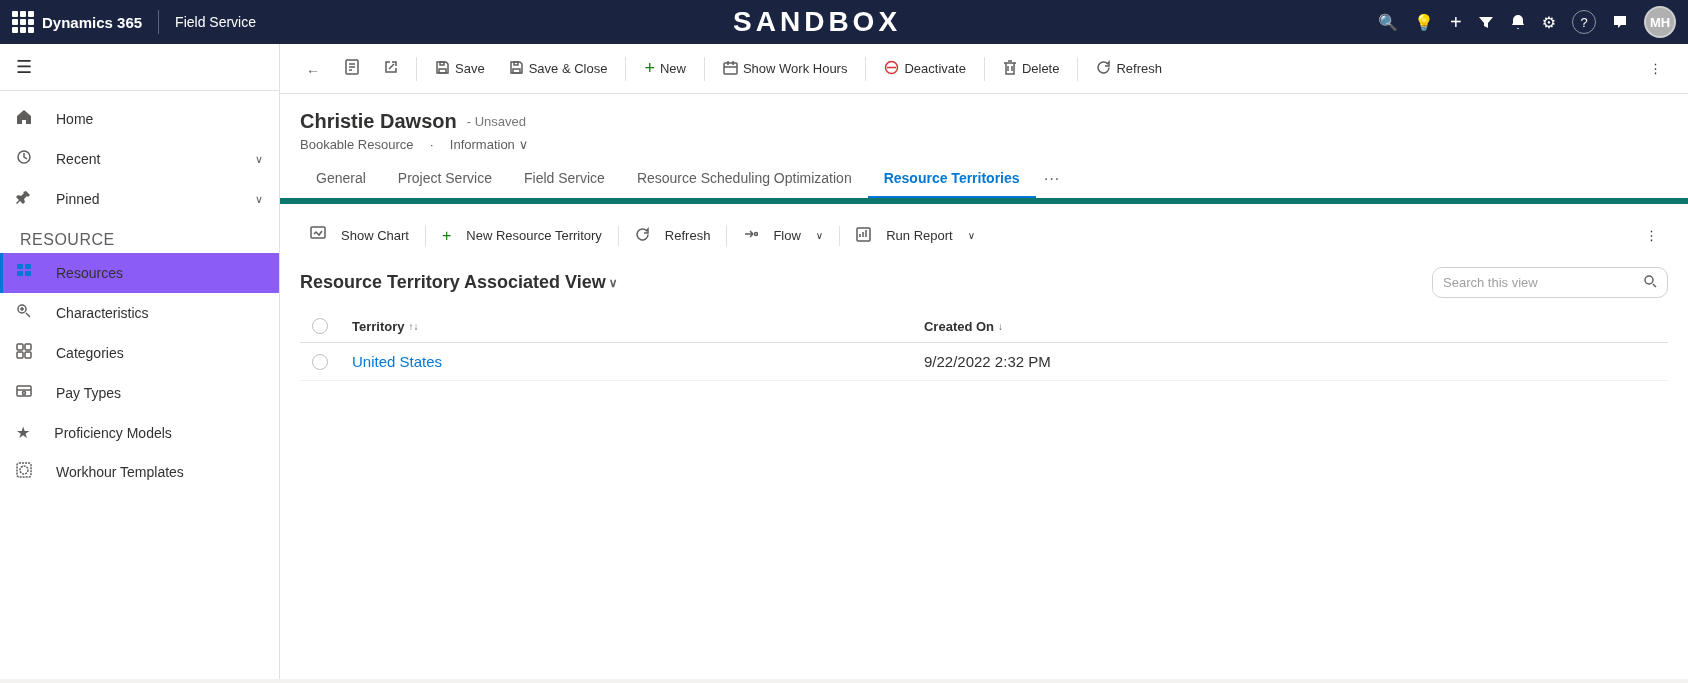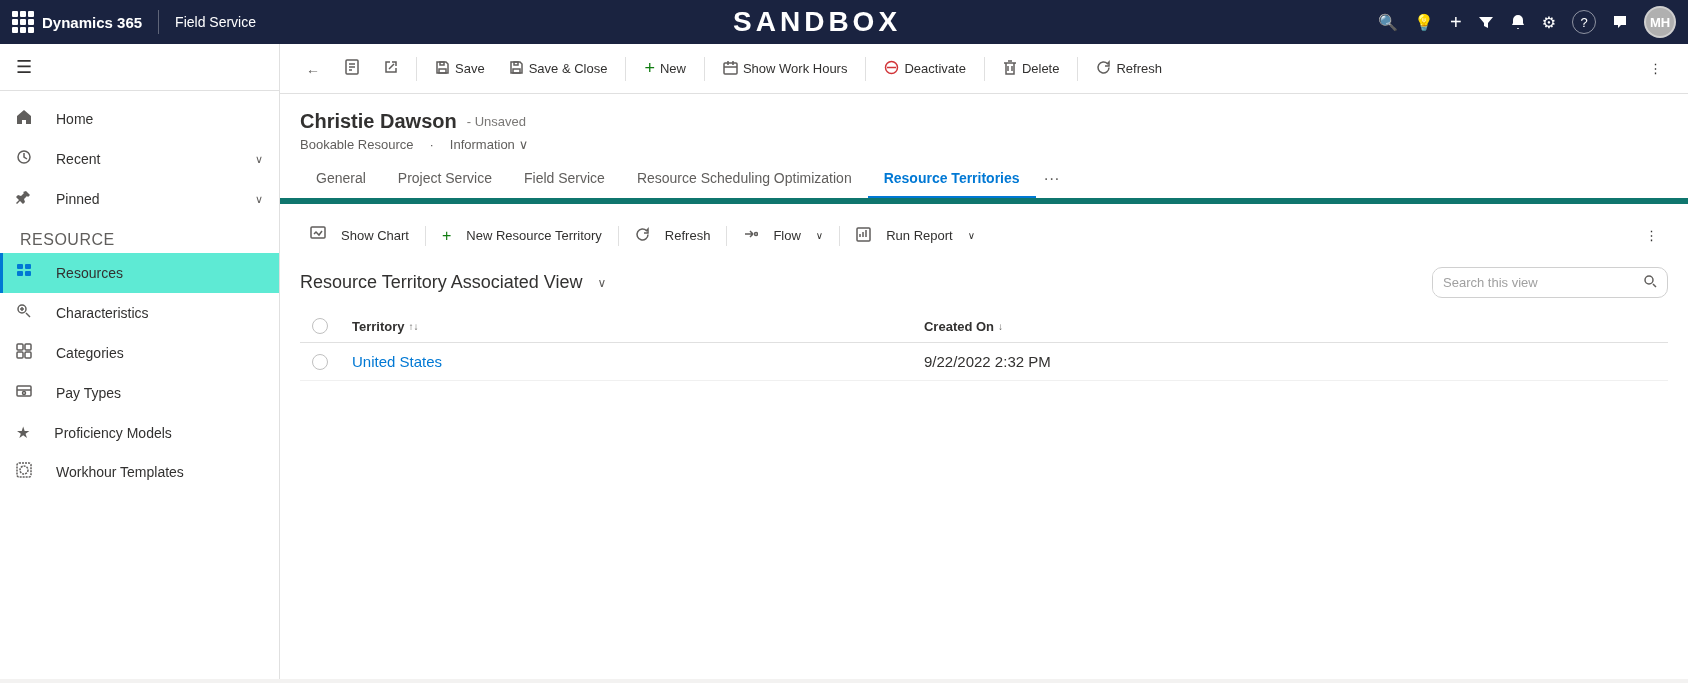--- a/index.html
+++ b/index.html
@@ -28,21 +28,21 @@
 
     
     .main-layout { display: flex; height: calc(683px - 48px); }
 
     
     .sidebar { width: 280px; background: white; border-right: 1px solid #e0e0e0; display: flex; flex-direction: column; overflow-y: auto; }
     .sidebar-top { padding: 12px 16px; border-bottom: 1px solid #e0e0e0; display: flex; align-items: center; }
     .hamburger { cursor: pointer; font-size: 18px; color: #323130; }
     .sidebar-nav { padding: 8px 0; }
     .sidebar-item { display: flex; align-items: center; gap: 24px; padding: 10px 16px; cursor: pointer; color: #323130; font-size: 14px; position: relative; }
-    .sidebar-item.active { border-left: 3px solid #0078d4; background: #5eead4; padding-left: 13px; }
+    .sidebar-item.active { border-left: 3px solid #0078d4; background: #8b5cf6; padding-left: 13px; }
     .sidebar-item .item-icon { font-size: 16px; color: #605e5c; }
     .sidebar-item .chevron { margin-left: auto; font-size: 11px; color: #605e5c; }
     .sidebar-section-label { padding: 12px 20px 4px; font-size: 16px; font-weight: 400; color: #605e5c; text-transform: uppercase; letter-spacing: 0.5px; }
 
     
     .content { flex: 1; background: white; display: flex; flex-direction: column; overflow: hidden; }
 
     
     .toolbar { display: flex; align-items: center; gap: 4px; padding: 8px 16px; border-bottom: 1px solid #e0e0e0; background: white; }
     .toolbar-btn { display: flex; align-items: center; gap: 5px; padding: 6px 10px; cursor: pointer; border: none; background: none; color: #323130; font-size: 13px; border-radius: 2px; white-space: nowrap; }
@@ -72,21 +72,21 @@
     
     .sub-toolbar { display: flex; align-items: center; gap: 4px; margin-bottom: 16px; }
     .sub-btn { display: flex; align-items: center; gap: 15px; padding: 6px 10px; cursor: pointer; border: none; background: none; color: #323130; font-size: 13px; border-radius: 2px; white-space: nowrap; }
     .sub-btn .btn-icon { color: #605e5c; }
     .sub-btn.new-btn .btn-icon { color: #107c10; }
     .sub-btn-separator { width: 1px; height: 20px; background: #e0e0e0; margin: 0 2px; }
     .sub-more { margin-left: auto; }
 
     
     .view-header { display: flex; align-items: center; justify-content: space-between; margin-bottom: 12px; }
-    .view-title { font-size: 18px; font-weight: 400; color: #323130; display: flex; align-items: center; gap: 15px; cursor: pointer; }
+    .view-title { font-size: 18px; font-weight: 700; color: #323130; display: flex; align-items: center; gap: 3px; cursor: pointer; }
     .view-title .chevron { font-size: 12px; color: #605e5c; }
     .search-box { display: flex; align-items: center; border: 1px solid #d0d0d0; border-radius: 10px; overflow: hidden; background: white; }
     .search-box input { border: none; outline: none; padding: 6px 10px; font-size: 13px; color: #323130; width: 200px; }
     .search-box input::placeholder { color: #a0a0a0; }
     .search-box .search-icon { padding: 6px 10px; color: #605e5c; cursor: pointer; font-size: 14px; }
 
     
     .data-table { width: 100%; border-collapse: collapse; }
     .data-table thead tr { border-bottom: 1px solid #e0e0e0; }
     .data-table thead th { text-align: left; padding: 8px 12px; font-size: 13px; font-weight: 600; color: #323130; white-space: nowrap; }

